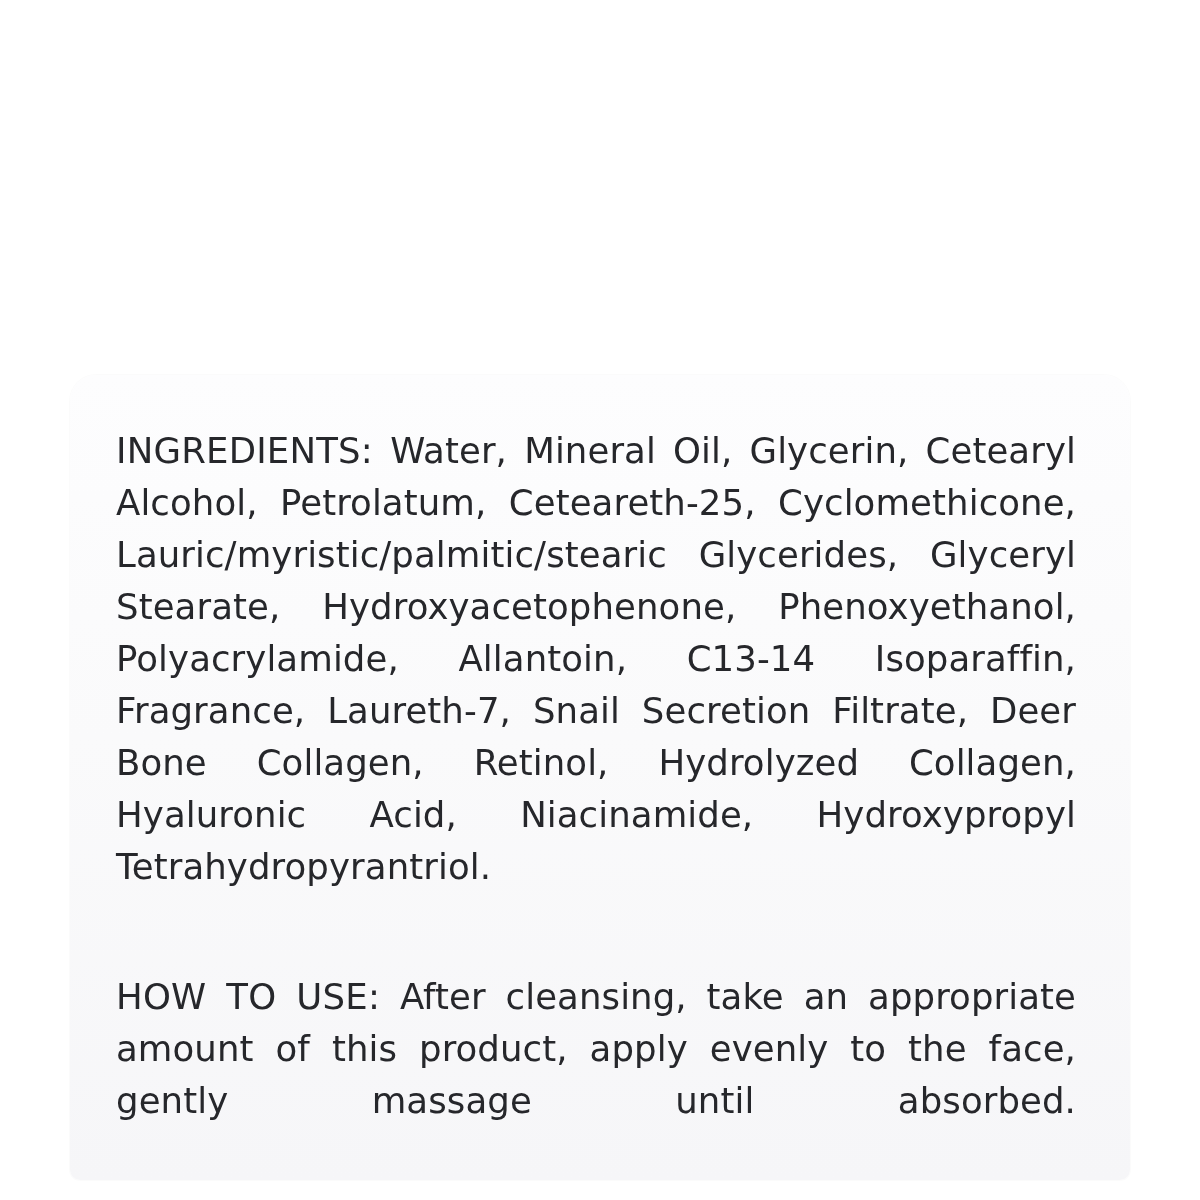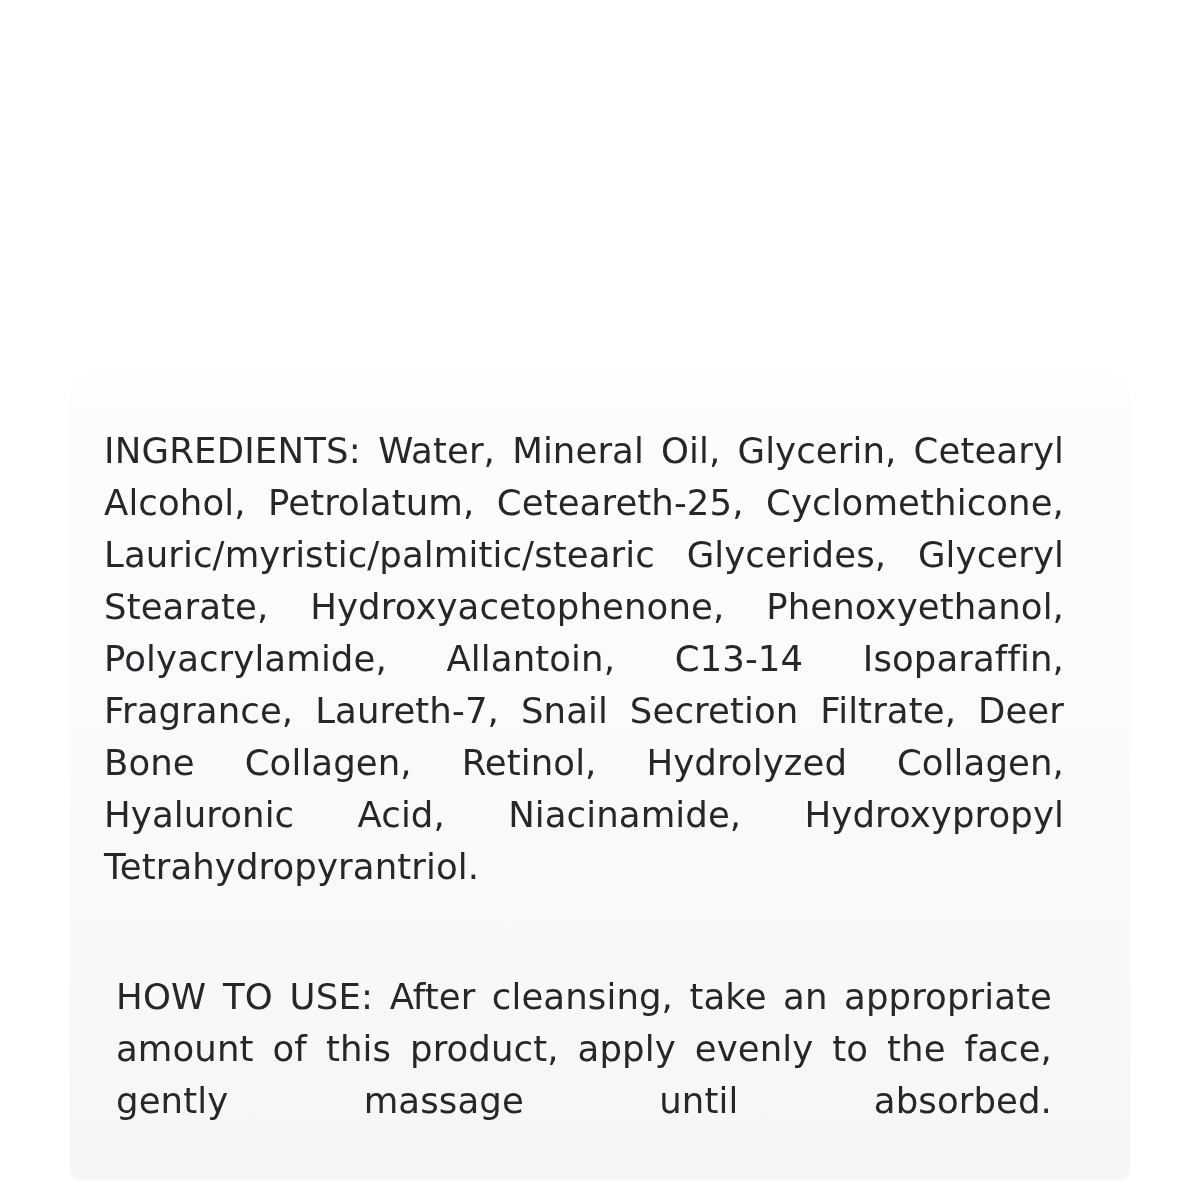--- a/index.html
+++ b/index.html
@@ -20,41 +20,41 @@
     top: 375px;
     width: 1060px;
     height: 805px;
     background: linear-gradient(180deg, #fdfdfe 0%, #fafafb 45%, #f6f6f8 100%);
     border-radius: 26px 26px 10px 10px;
     box-shadow: 0 0 0 1px rgba(0,0,0,0.015);
   }
 
   #text-block {
     position: absolute;
-    left: 104px;
+    left: 116px;
     top: 425px;
     width: 960px;
   }
 
   .para {
     color: #26272b;
     font-size: 35.5px;
     line-height: 52px;
     letter-spacing: 0.1px;
     text-align: justify;
     text-justify: inter-word;
     word-spacing: 0.5px;
   }
 
   #ingredients-paragraph {
     margin: 0 0 26px 0;
   }
 
   #how-to-use-paragraph {
-    margin: 12px;
+    margin: 0;
   }
 
   
   .para::after {
     content: "";
     display: inline-block;
     width: 100%;
   }
 
   .lead {

